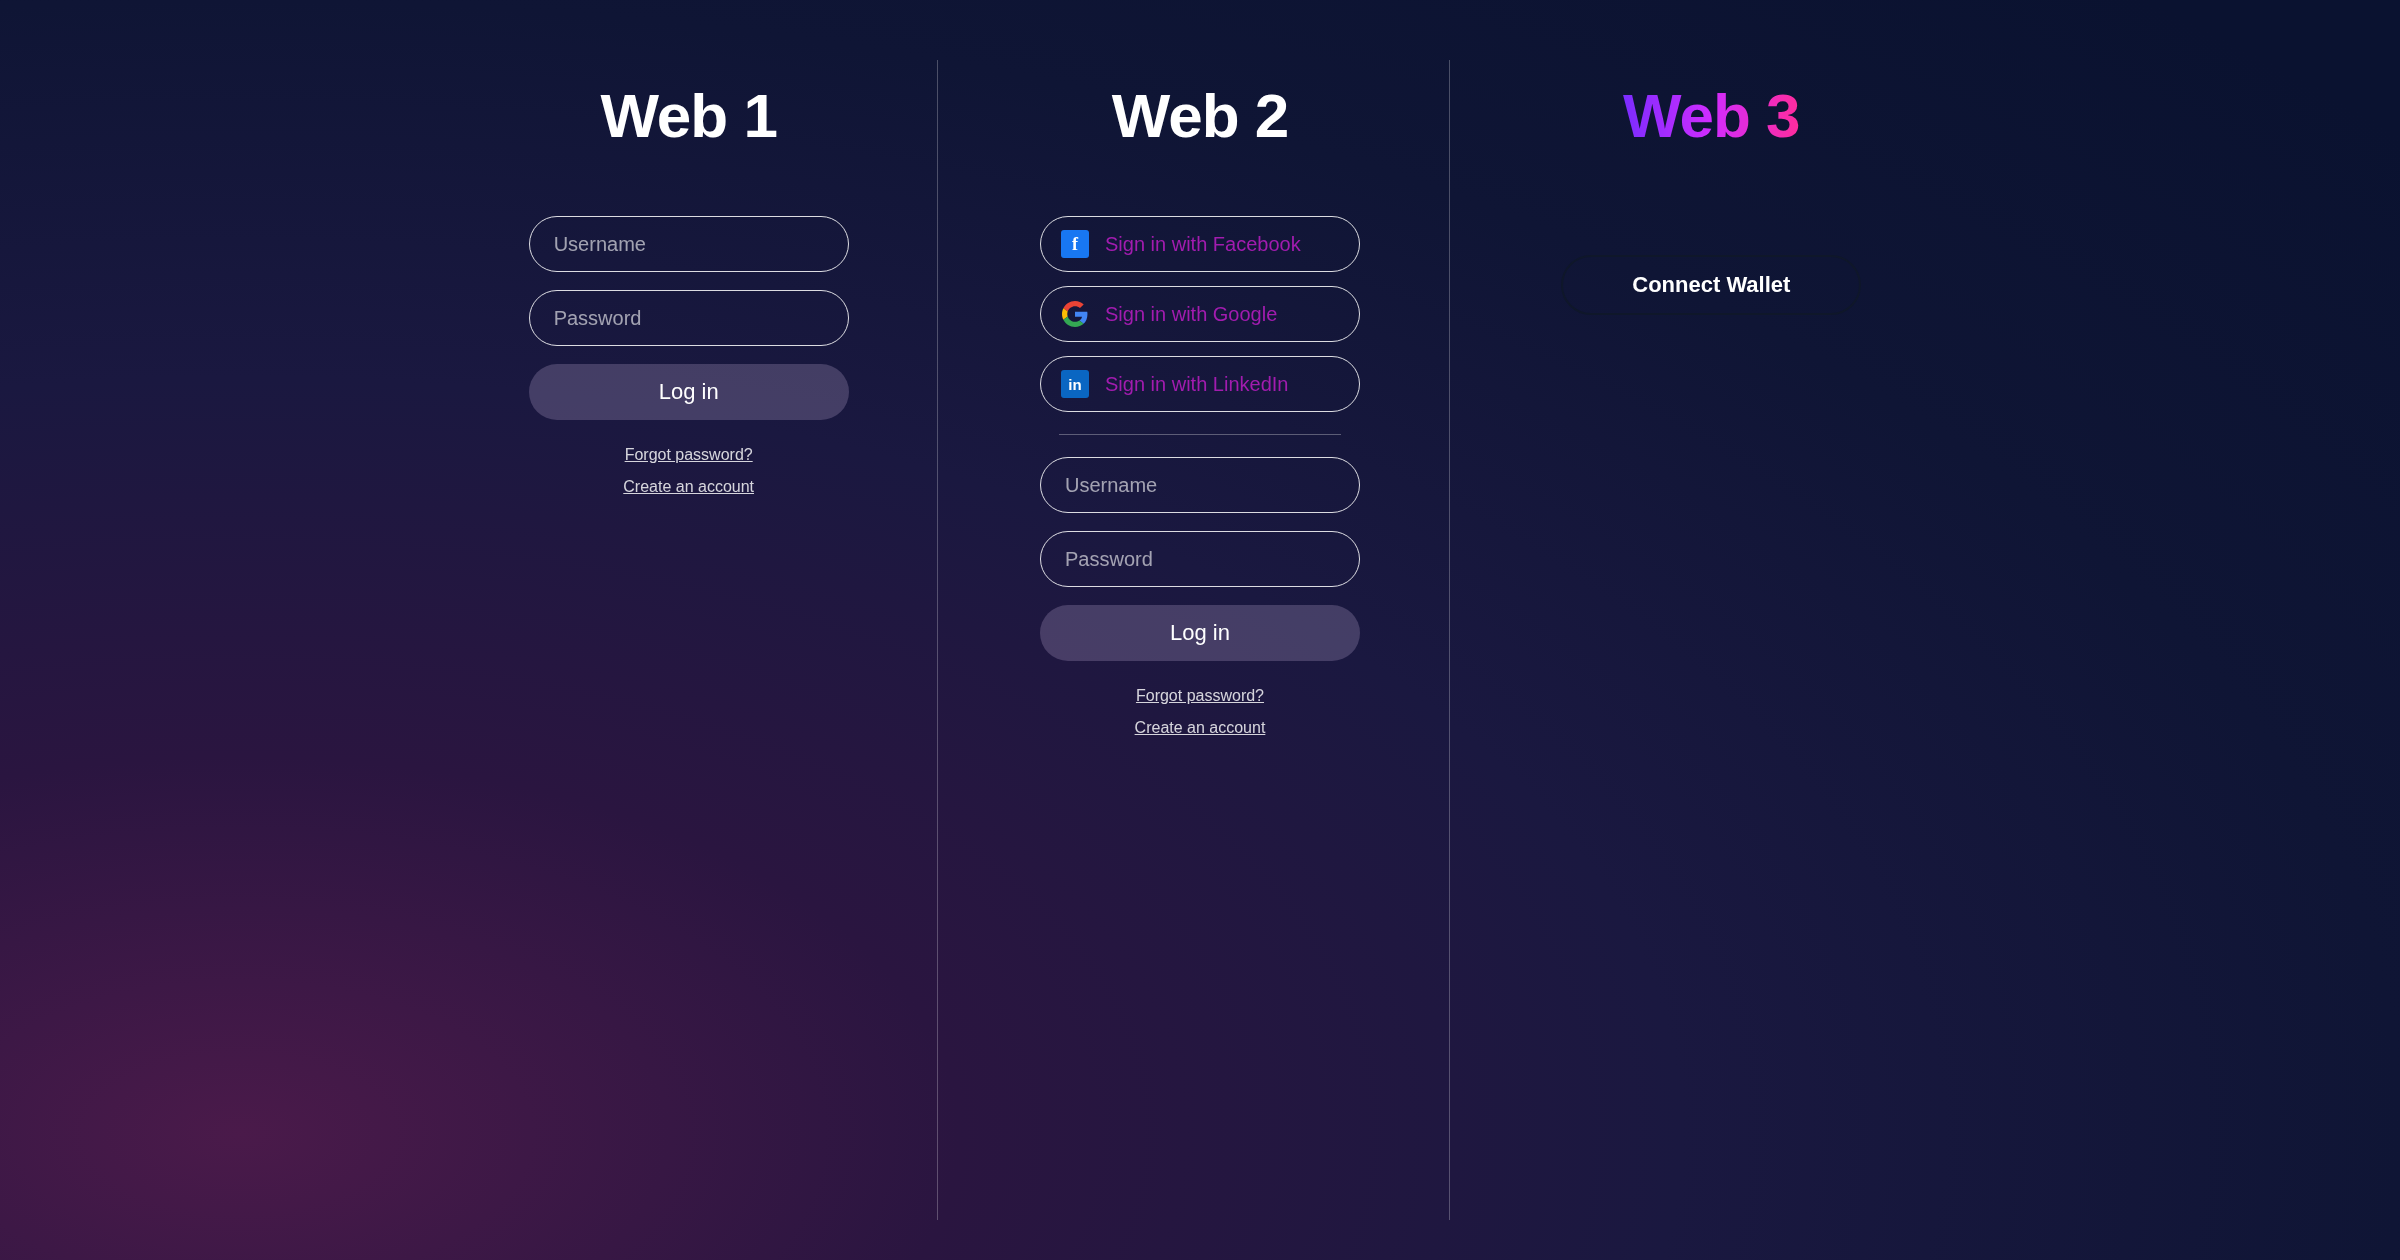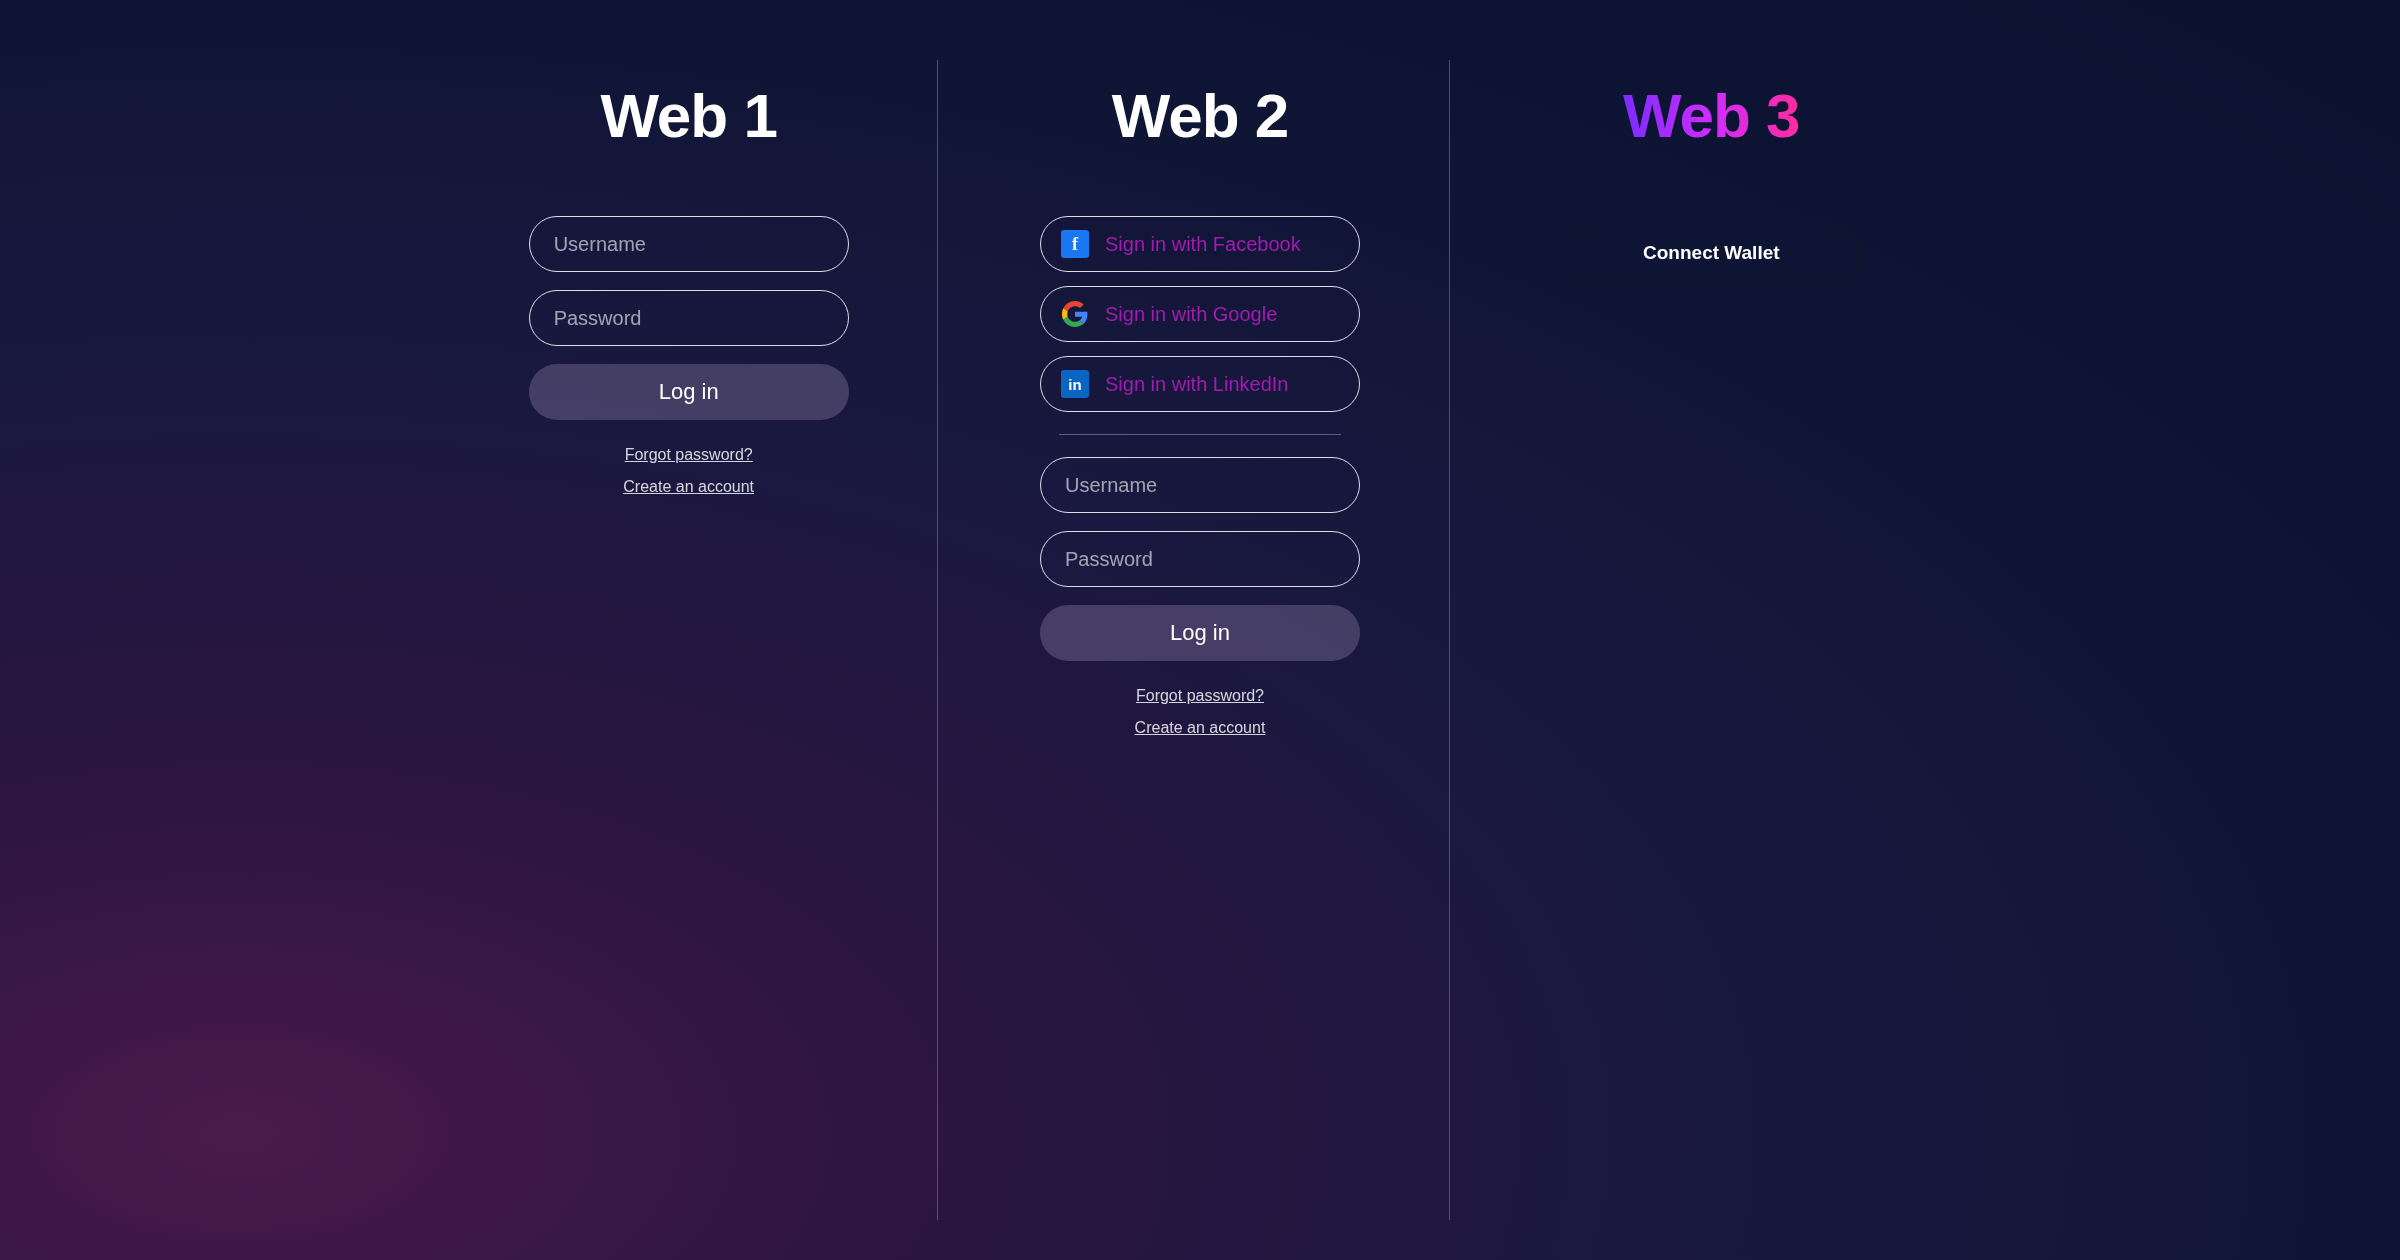--- a/index.html
+++ b/index.html
@@ -148,24 +148,24 @@
     margin: 8px 0 22px 0;
   }
   .connect-btn {
     width: 100%;
     max-width: 300px;
     height: 60px;
     border: 2px solid #0f172a;
     border-radius: 30px;
     background: transparent;
     color: #fff;
-    font-size: 19px;
+    font-size: 22px;
     font-weight: 700;
     cursor: pointer;
-    margin-top: 64px;
+    margin-top: 96px;
   }
   .col3 .col-title { margin-bottom: 8px; }
   svg.google-g { width: 26px; height: 26px; }
 </style>
 </head>
 <body>
 
 <div class="columns">
 
   <div class="col">

